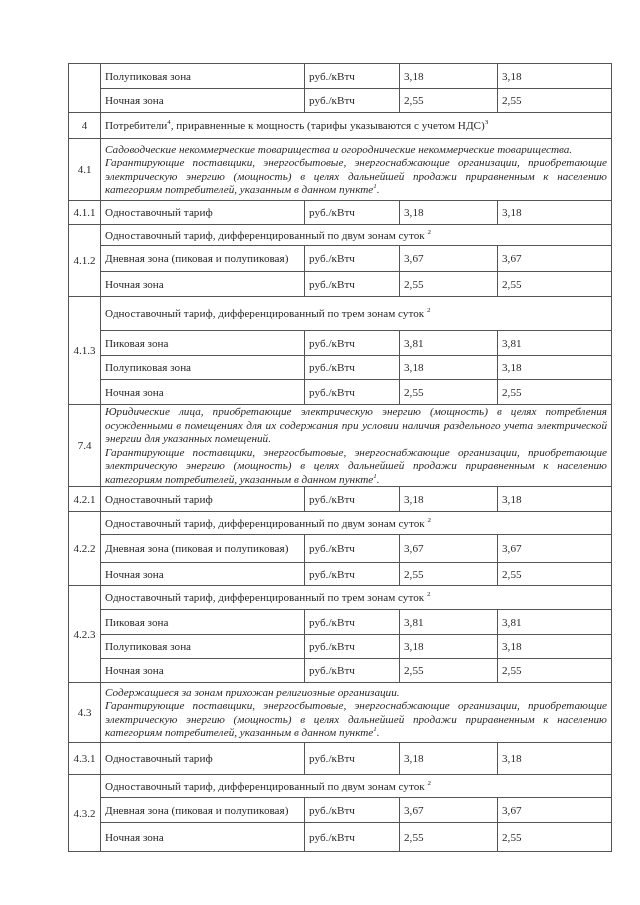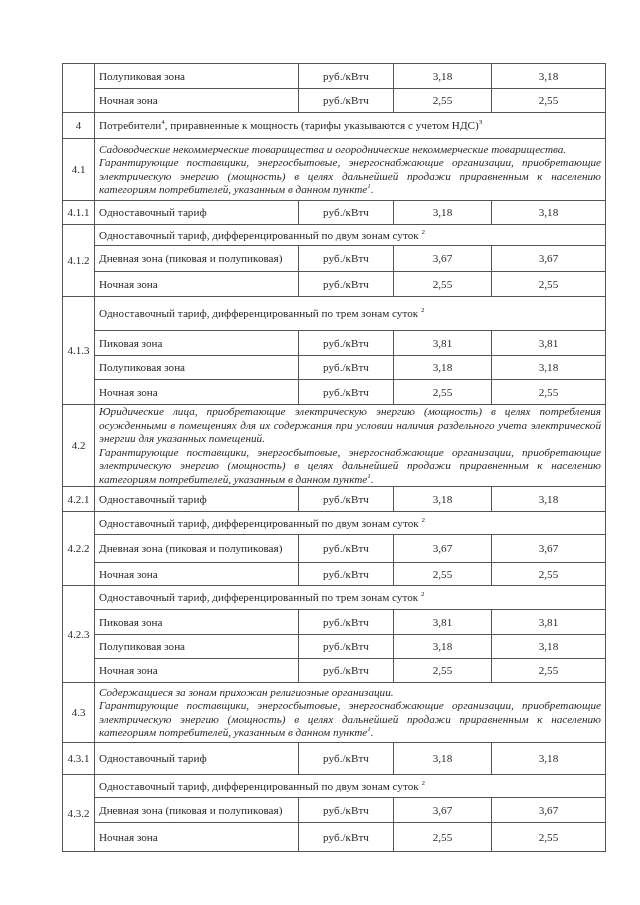--- a/index.html
+++ b/index.html
@@ -2,33 +2,33 @@
 <html><head>
 <meta charset="utf-8">
 <style>
   html, body { margin: 0; padding: 0; }
   body {
     width: 640px; height: 905px; background: #ffffff; position: relative; overflow: hidden;
     font-family: "Liberation Serif", "DejaVu Serif", serif; color: #2a2a2a;
   }
   #page { position: absolute; left: 0; top: 0; width: 640px; height: 905px; }
   table.tariffs {
-    position: absolute; left: 62px; top: 63px; width: 543px;
+    position: absolute; left: 68px; top: 63px; width: 543px;
     border-collapse: collapse; table-layout: fixed; font-size: 11.2px; line-height: 13px;
   }
   table.tariffs td {
     border: 1px solid #555; padding: 0 4px; vertical-align: middle; overflow: hidden;
   }
   col.c-num { width: 32px; }
   col.c-lab { width: 204px; }
   col.c-unit { width: 95px; }
   col.c-v1 { width: 98px; }
   col.c-v2 { width: 114px; }
   td.num { text-align: center; vertical-align: top; padding-top: 5px; font-size: 11px; }
-  td.unit, td.val { text-align: center; font-family: Liberation Serif, serif; }
+  td.unit, td.val { text-align: left; font-family: Liberation Serif, serif; }
   td.desc { padding: 4px 4px 3px 4px; text-align: justify; line-height: 13.5px; font-style: italic; }
   sup { font-size: 7px; line-height: 0; vertical-align: super; }
   .topalign { vertical-align: top; padding-top: 4px; }
 </style>
 </head>
 <body>
 
 <div id="page">
 <table class="tariffs">
   <colgroup>
@@ -103,21 +103,21 @@
       <td class="val">3,18</td>
     </tr>
     <tr style="height:25px">
       <td>Ночная зона</td>
       <td class="unit">руб./кВтч</td>
       <td class="val">2,55</td>
       <td class="val">2,55</td>
     </tr>
 
     <tr style="height:81px">
-      <td class="num">4.2</td>
+      <td class="num">7.4</td>
       <td colspan="4" class="desc"><span>Юридические лица, приобретающие электрическую энергию (мощность) в целях потребления осужденными в помещениях для их содержания при условии наличия раздельного учета электрической энергии для указанных помещений.</span><br><span>Гарантирующие поставщики, энергосбытовые, энергоснабжающие организации, приобретающие электрическую энергию (мощность) в целях дальнейшей продажи приравненным к населению категориям потребителей, указанным в данном пункте</span><sup>1</sup><span>.</span></td>
     </tr>
     <tr style="height:25px">
       <td class="num">4.2.1</td>
       <td>Одноставочный тариф</td>
       <td class="unit">руб./кВтч</td>
       <td class="val">3,18</td>
       <td class="val">3,18</td>
     </tr>
     <tr style="height:23px">

